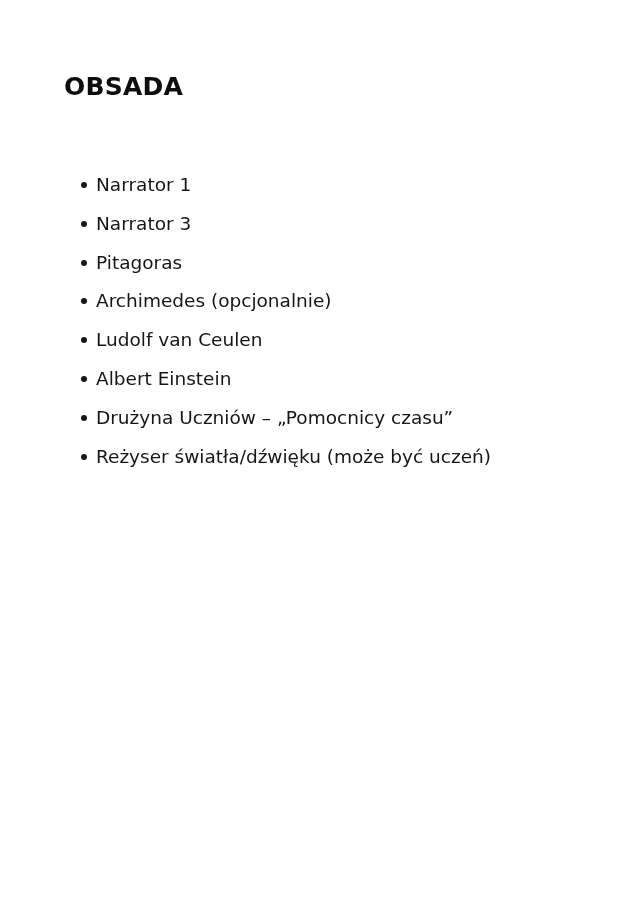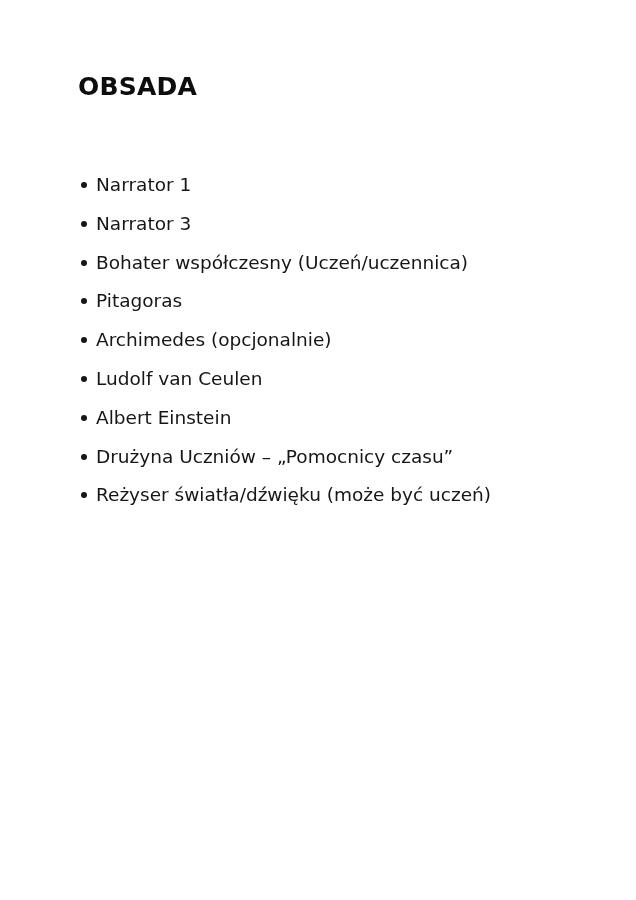--- a/index.html
+++ b/index.html
@@ -10,21 +10,21 @@
     body {
       width: 636px;
       height: 900px;
       position: relative;
       overflow: hidden;
       font-family: "DejaVu Sans", sans-serif;
       color: #111111;
     }
     .page-title {
       position: absolute;
-      left: 78px;
+      left: 64px;
       top: 70px;
       margin: 0;
       font-size: 25px;
       font-weight: bold;
       letter-spacing: 0.2px;
       color: #0d0d0d;
       line-height: 34px;
     }
     .cast-list {
       position: absolute;
@@ -62,24 +62,20 @@
   <li class="cast-item">
     <span class="bullet"></span>
     <span>Narrator 1</span>
   </li>
   <li class="cast-item">
     <span class="bullet"></span>
     <span>Narrator 3</span>
   </li>
   <li class="cast-item">
     <span class="bullet"></span>
-    <span>Bohater współczesny (Uczeń/uczennica)</span>
-  </li>
-  <li class="cast-item">
-    <span class="bullet"></span>
     <span>Pitagoras</span>
   </li>
   <li class="cast-item">
     <span class="bullet"></span>
     <span>Archimedes (opcjonalnie)</span>
   </li>
   <li class="cast-item">
     <span class="bullet"></span>
     <span>Ludolf van Ceulen</span>
   </li>

